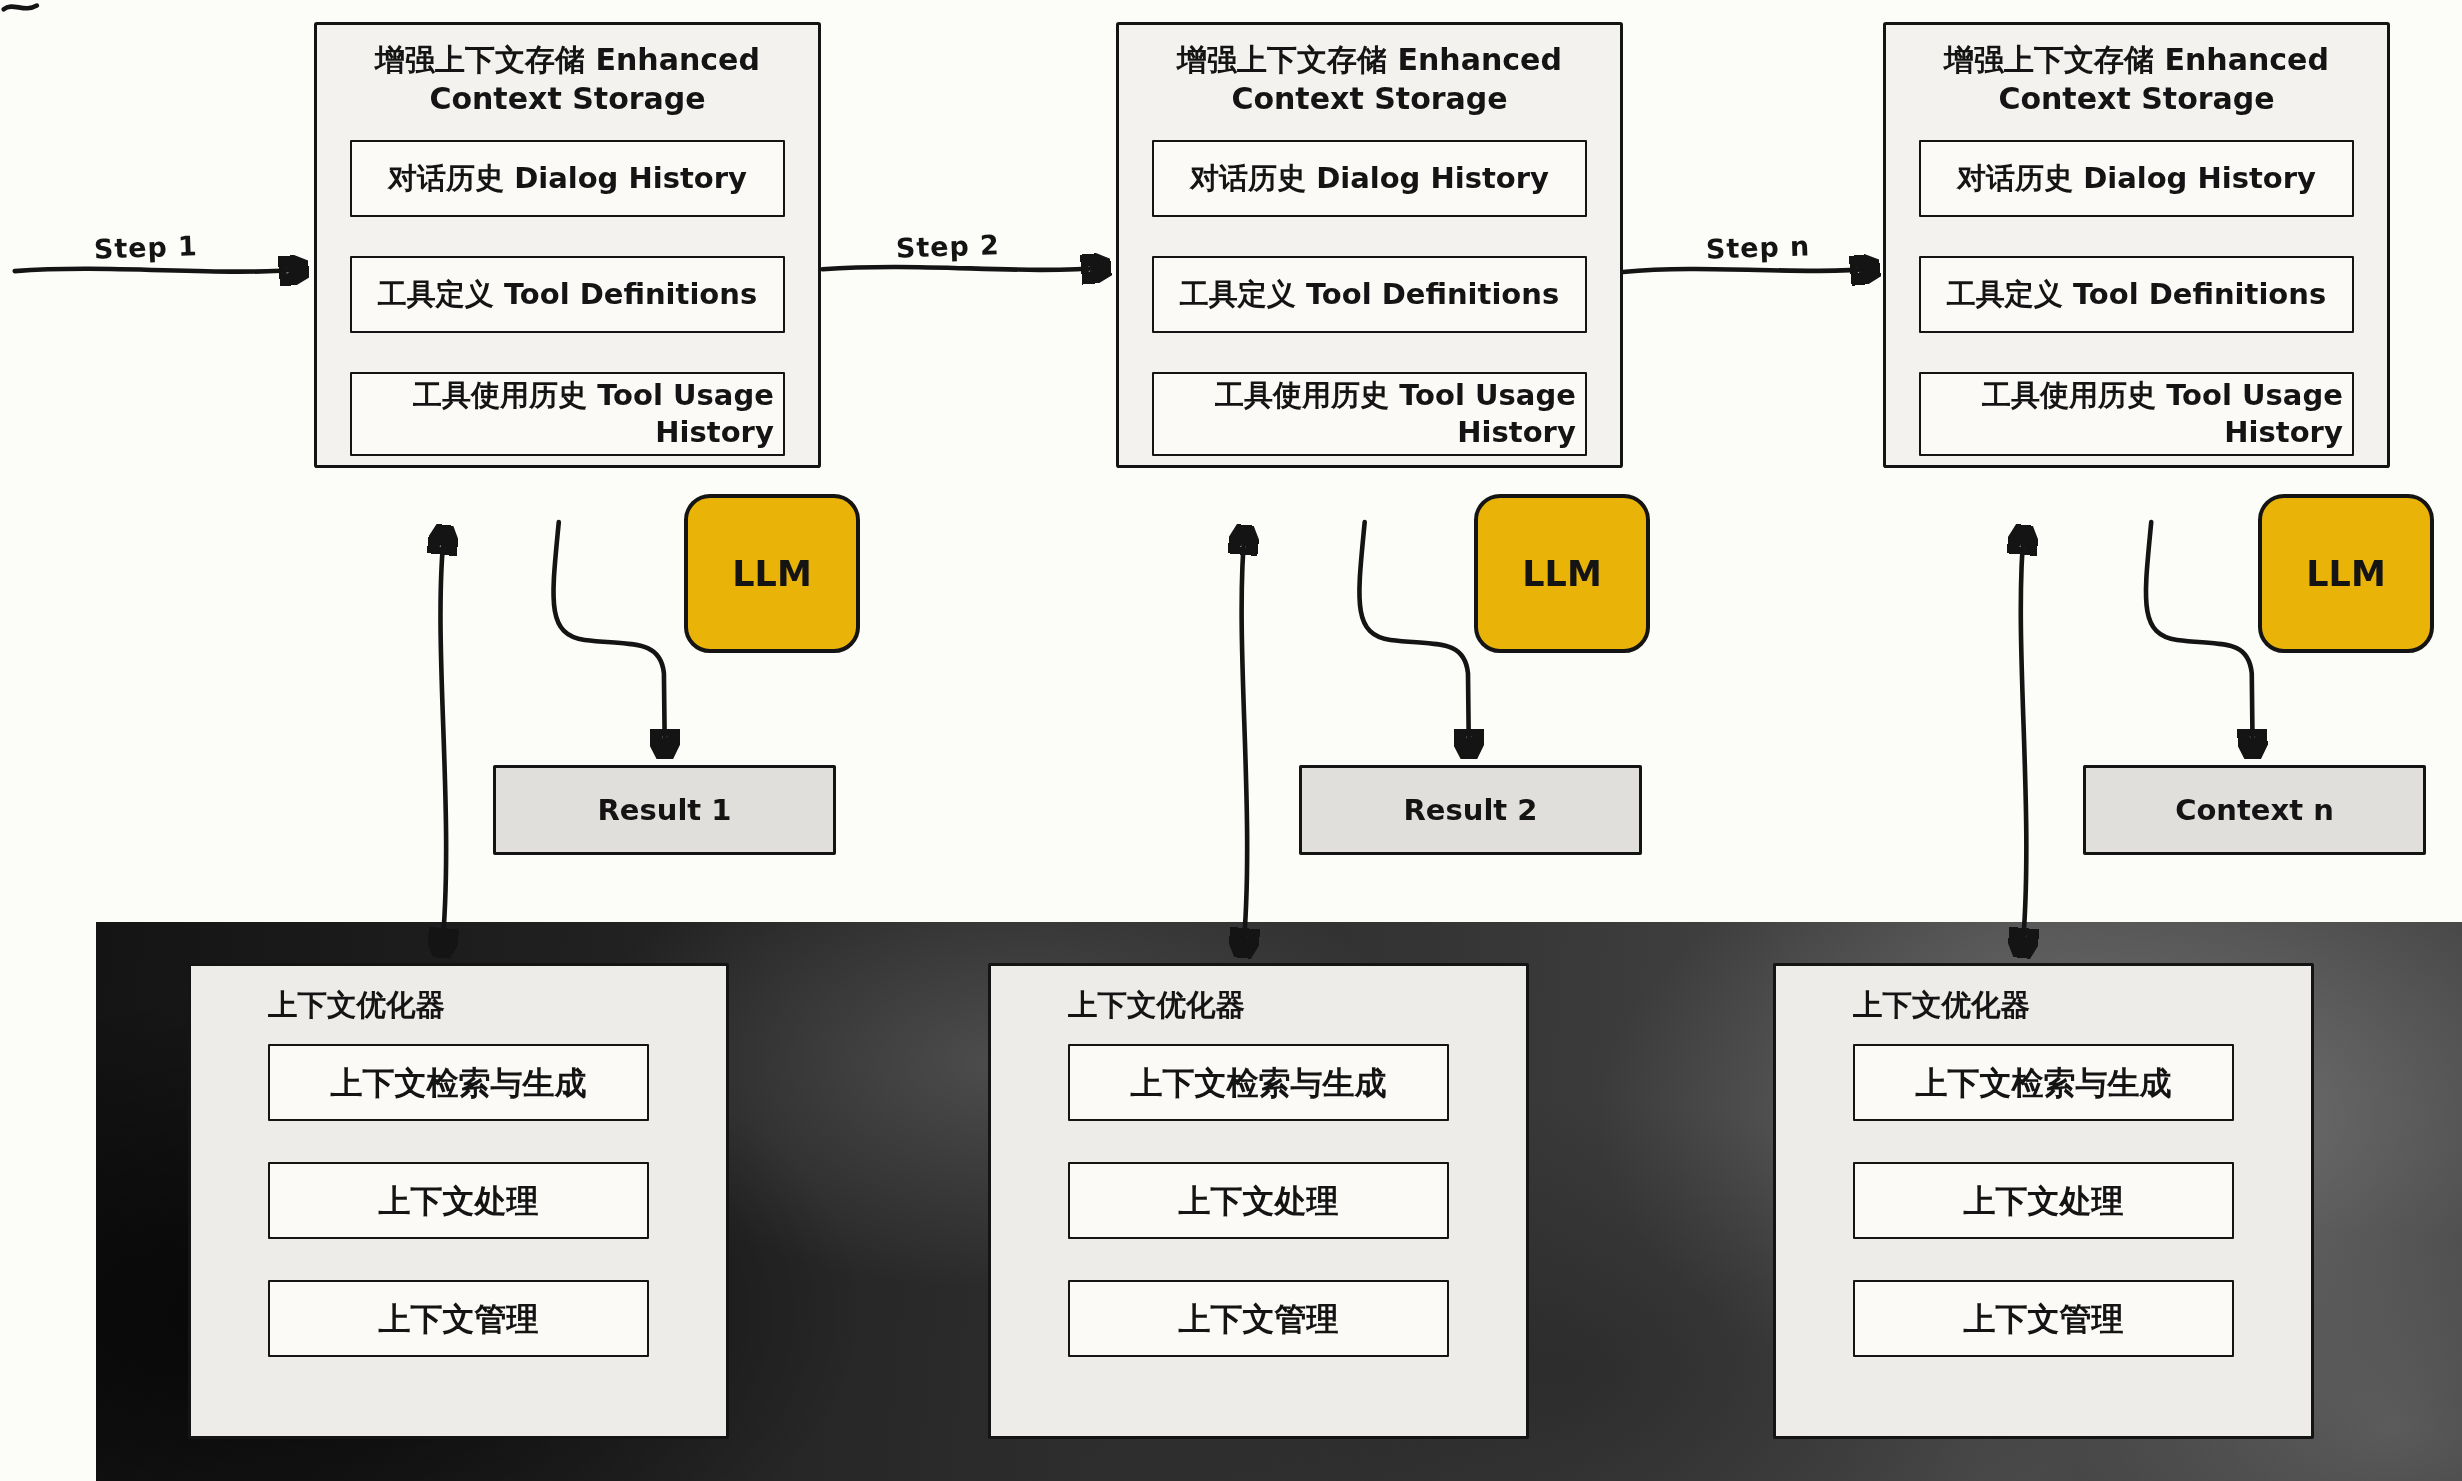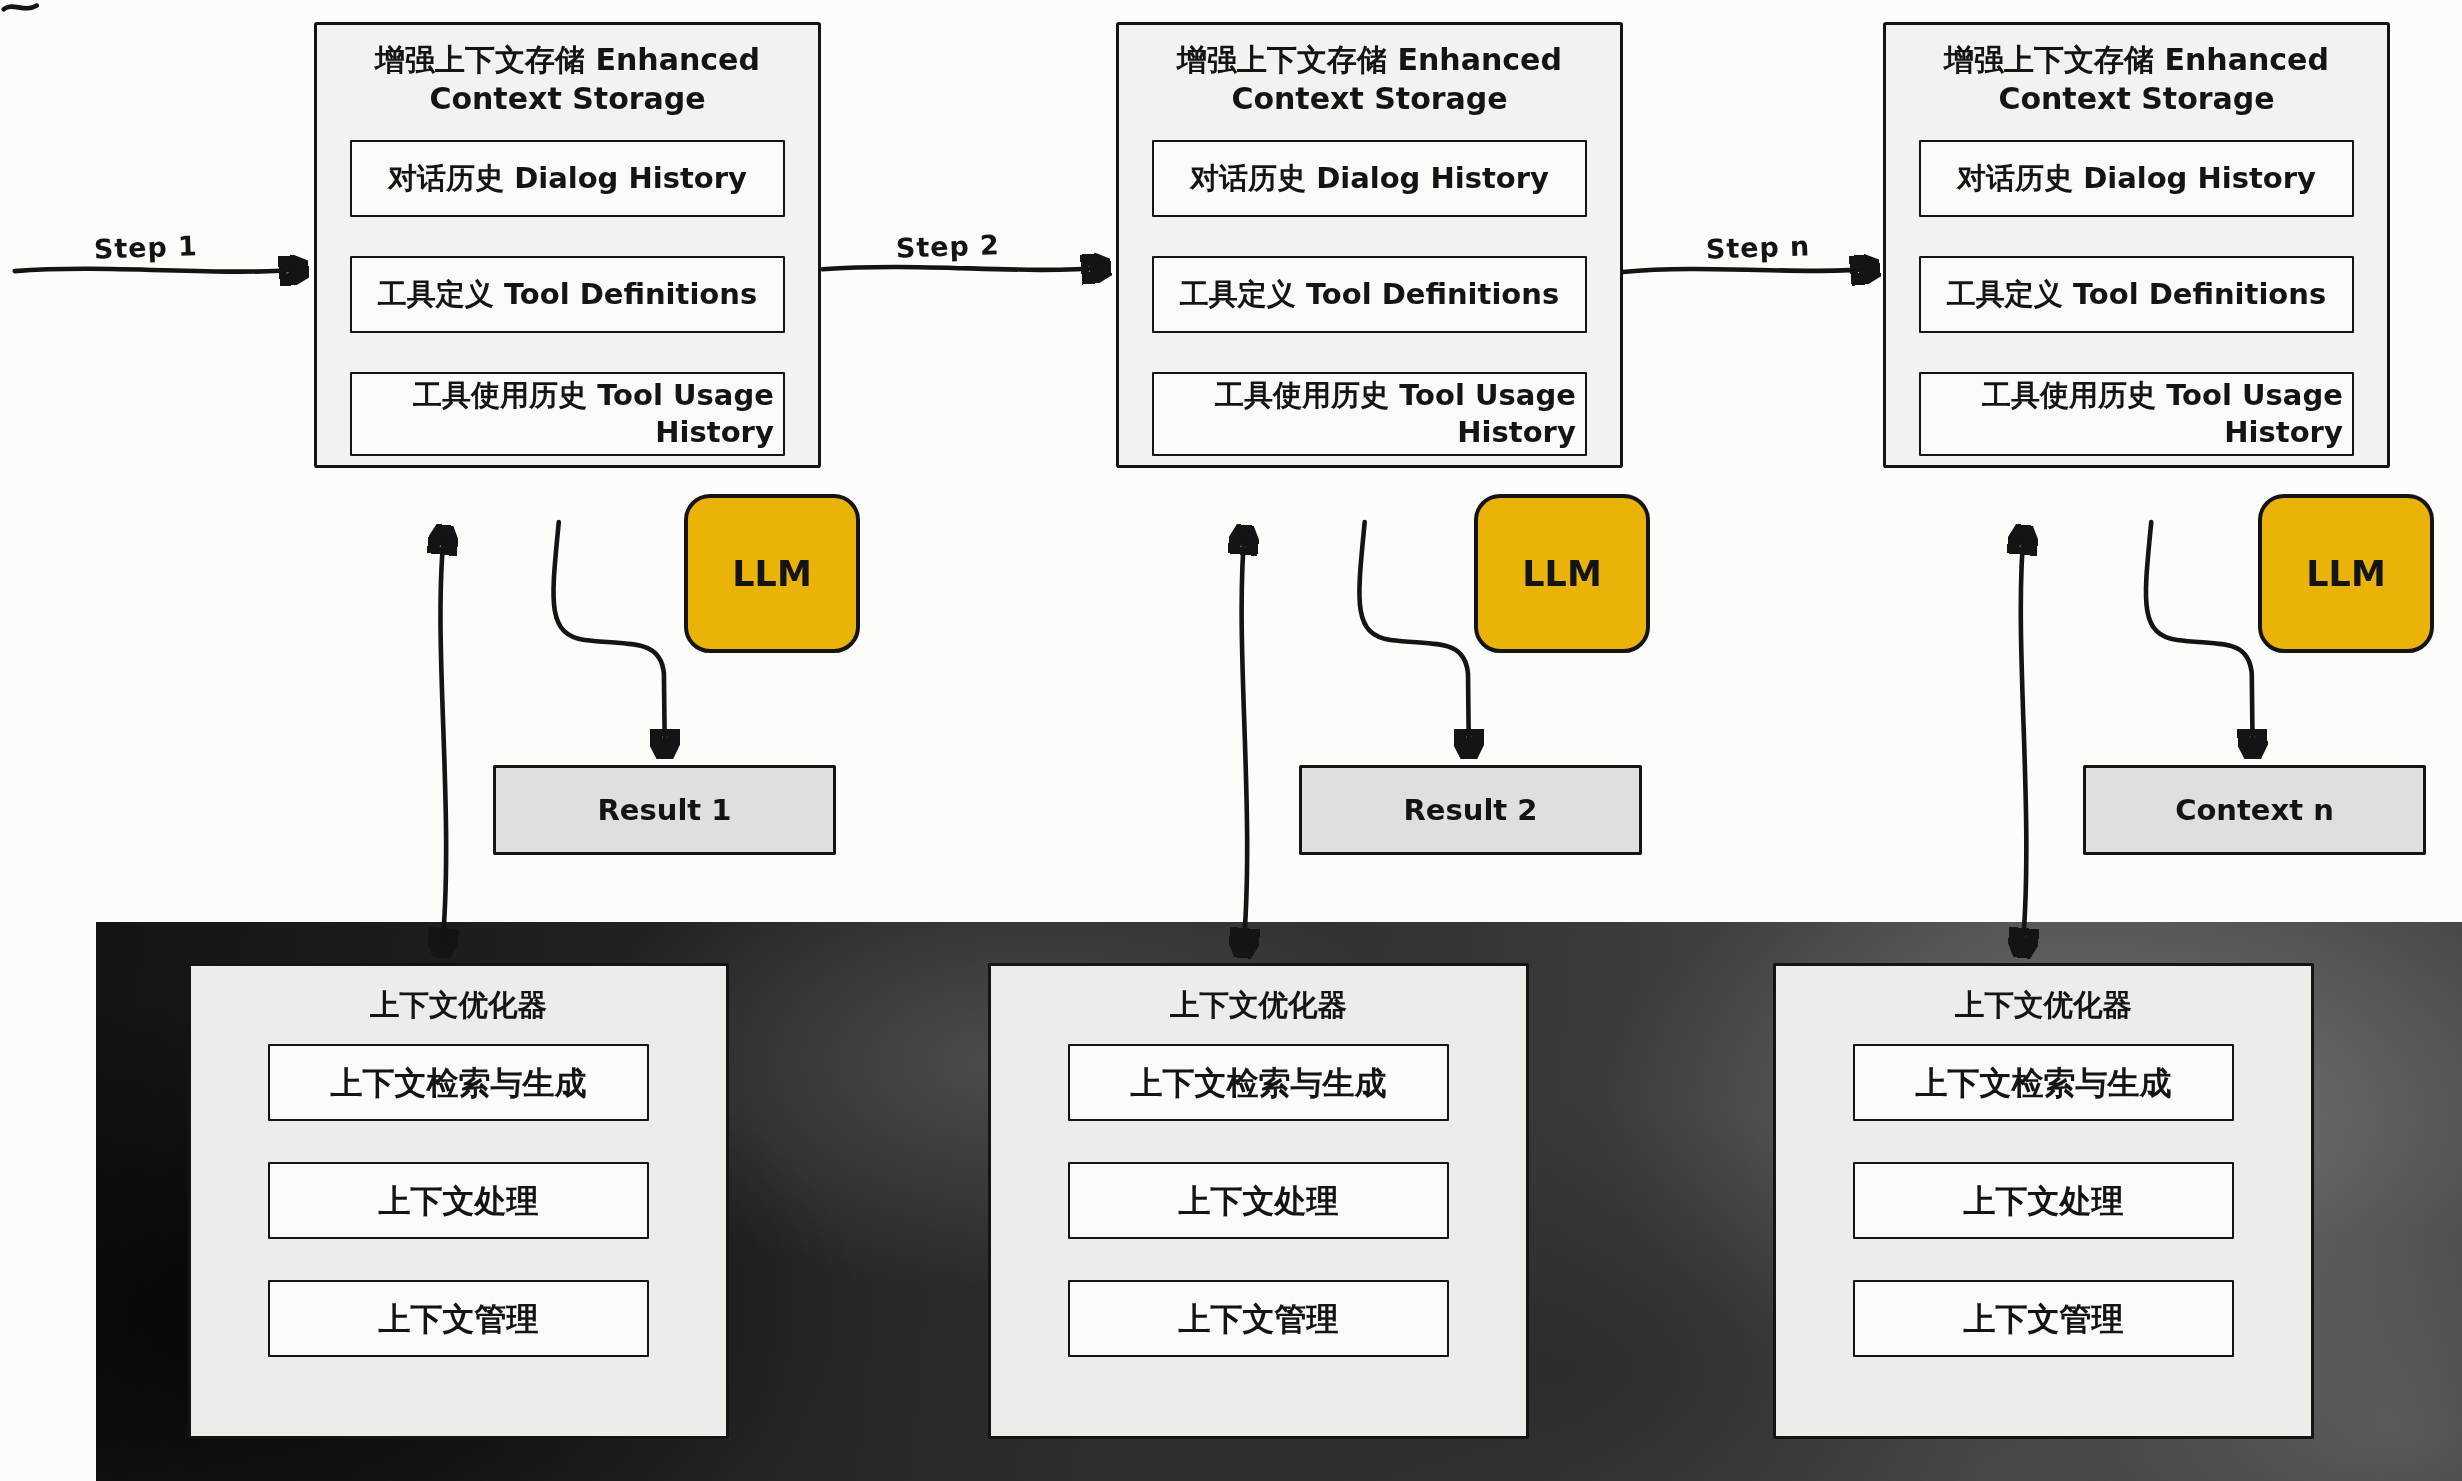--- a/index.html
+++ b/index.html
@@ -52,21 +52,21 @@
     display:flex;align-items:center;justify-content:center;
     font-weight:bold;font-size:29px;
   }
   .result.p1{left:493px}.result.p2{left:1299px}.result.p3{left:2083px}
 
   .optimizer{
     position:absolute;top:963px;width:541px;height:476px;box-sizing:border-box;
     background:#edece8;border:3.2px solid #141414;border-radius:1.8px;
     padding:20px 77px 0;
   }
-  .optimizer .title{font-weight:bold;font-size:29.5px;text-align:center;margin-bottom:18.4px;}
+  .optimizer .title{font-weight:bold;font-size:29.5px;text-align:left;margin-bottom:18.4px;}
   .optimizer .inner{min-height:77px;margin-bottom:41px;font-size:32px;}
   .optimizer.p1{left:188px}.optimizer.p2{left:988px}.optimizer.p3{left:1773px}
 
   .step-label{
     position:absolute;font-weight:bold;font-size:27px;transform:rotate(-2deg);
     letter-spacing:0.9px;
   }
   .step-label.s1{left:94px;top:232px}
   .step-label.s2{left:896px;top:231px}
   .step-label.s3{left:1706px;top:232px}

